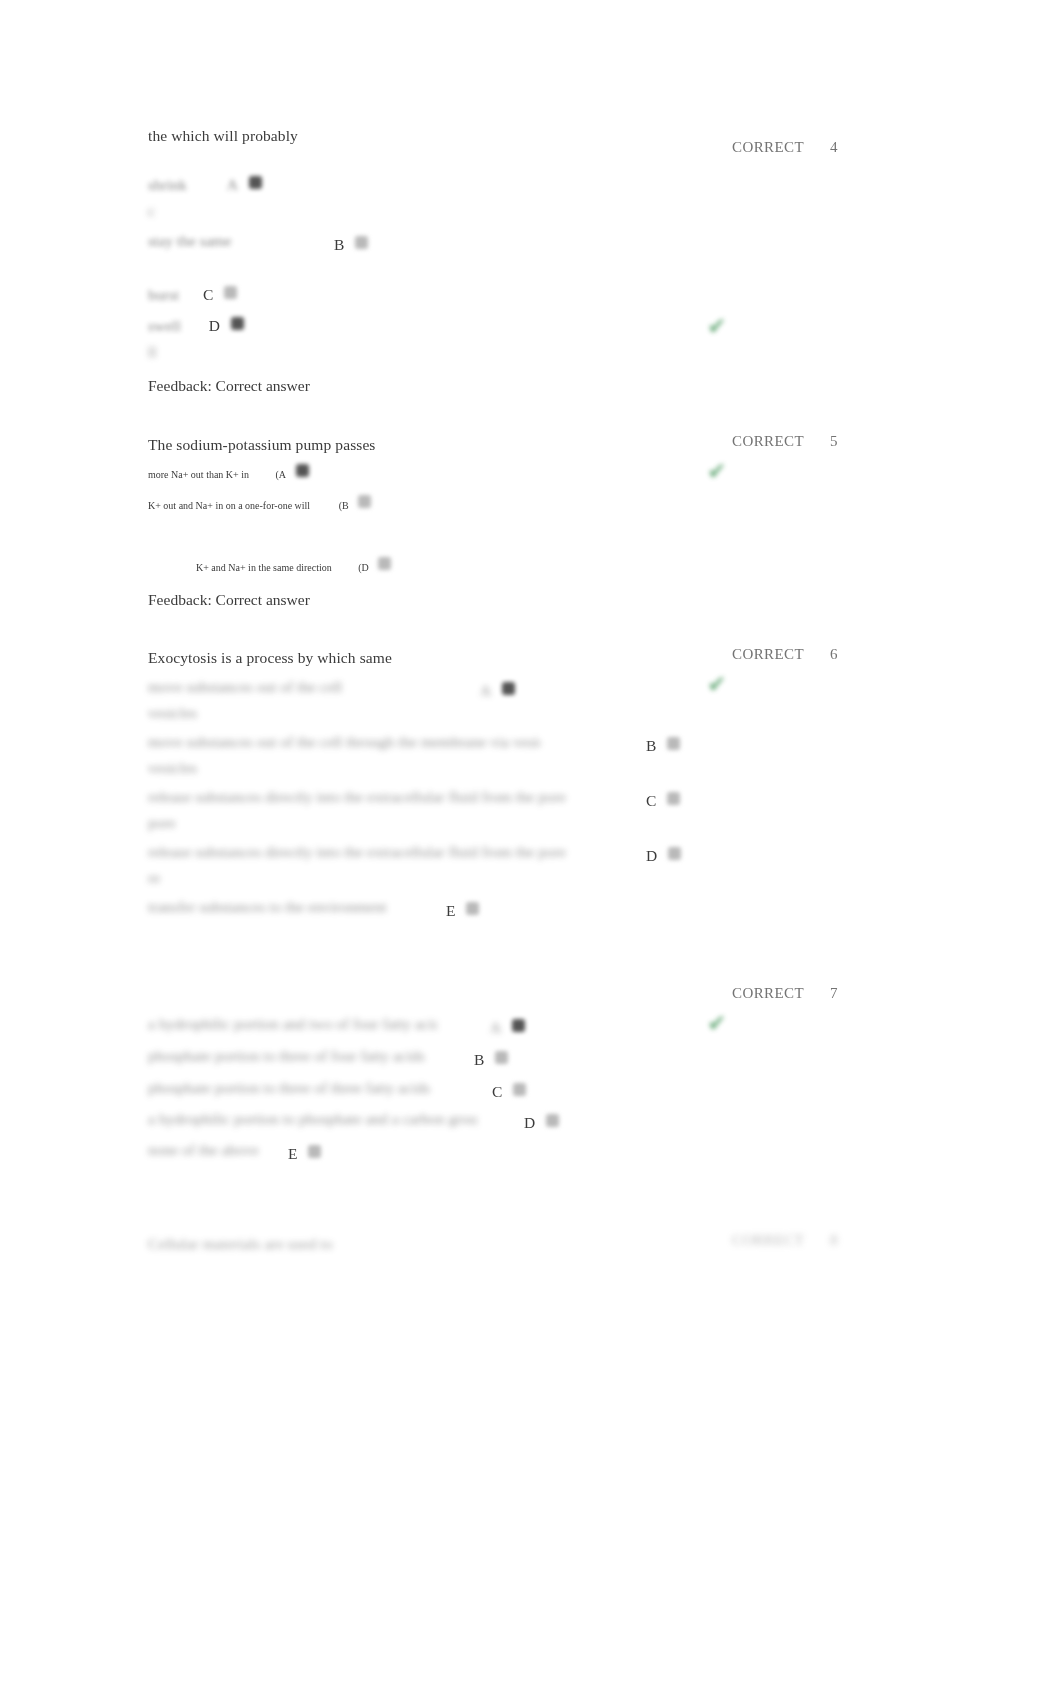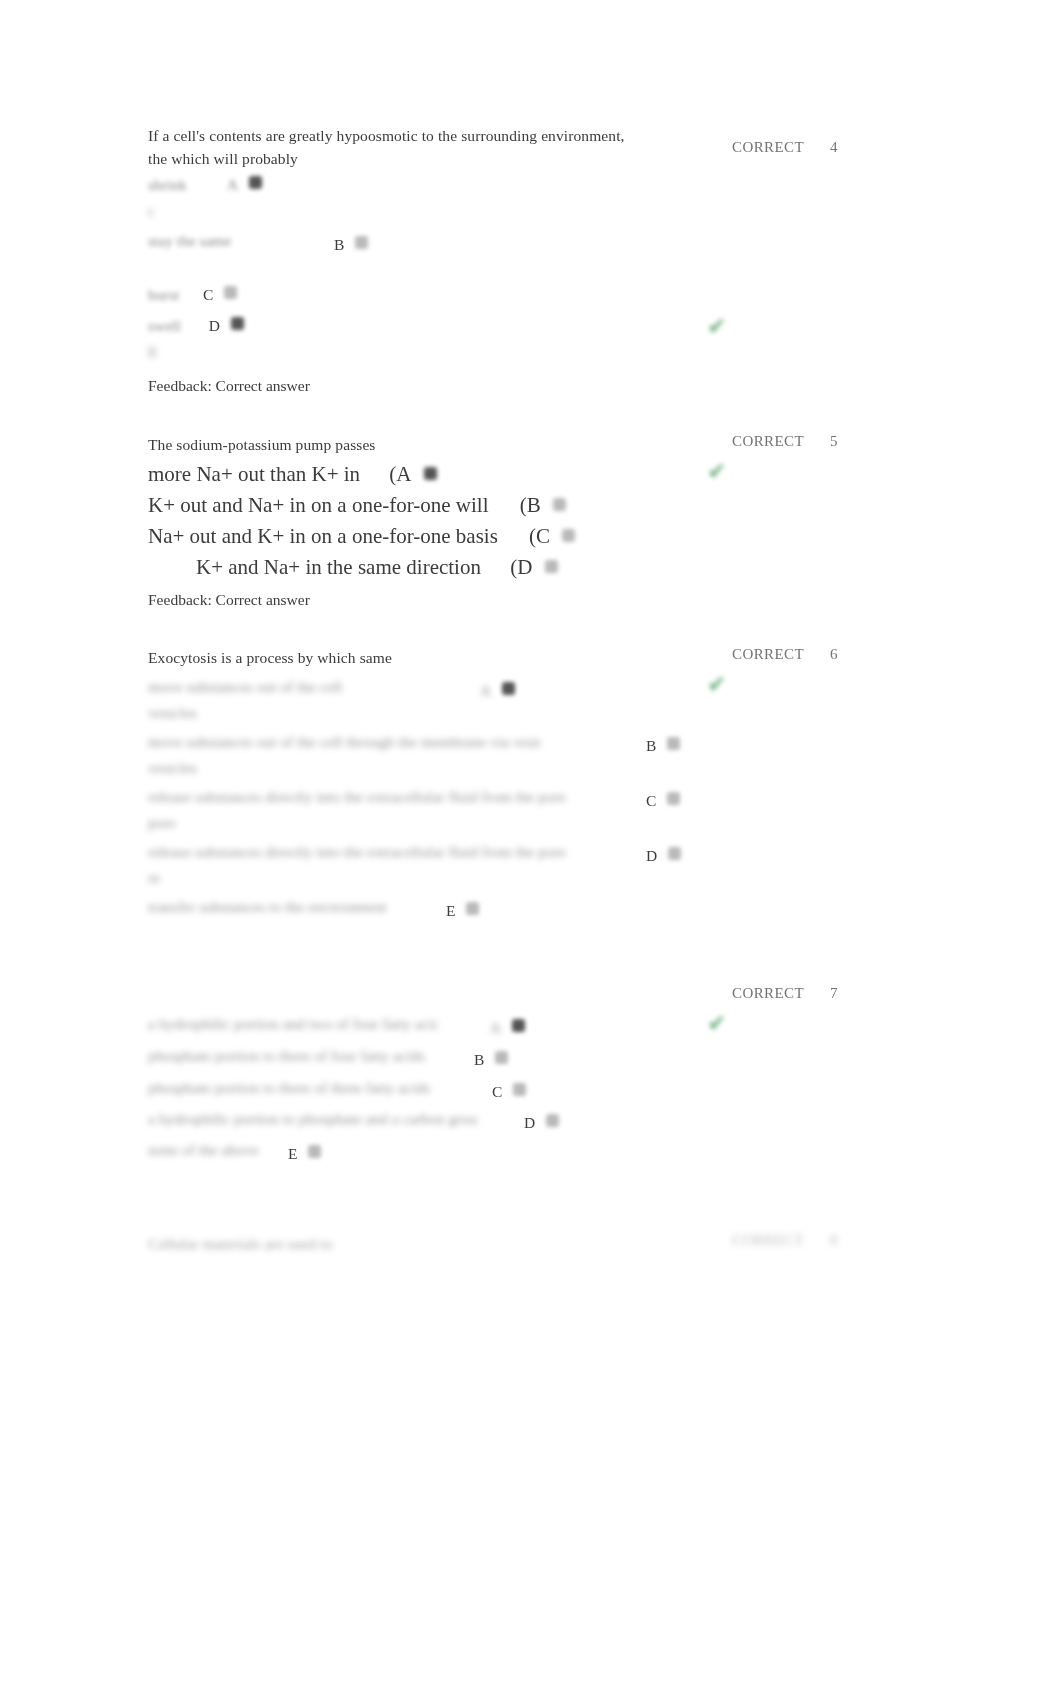--- a/index.html
+++ b/index.html
@@ -65,21 +65,21 @@
     font-size: 23px;
     line-height: 26px;
     text-align: center;
     filter: blur(2.6px);
     opacity: .85;
   }
 
   
   .opt {
     position: relative;
-    font-size: 21px;
+    font-size: 10px;
     line-height: 23px;
     color: #3b3b3b;
     white-space: nowrap;
     text-align: center;
   }
   
   .blur1 { filter: blur(2.6px); opacity: .62; }
   .blur2 { filter: blur(3.1px); opacity: .55; }
   .blur3 { filter: blur(3.4px); opacity: .5; }
 
@@ -108,21 +108,20 @@
 
   .abs { position: absolute; }
 </style>
 </head>
 <body>
 
 <div class="page">
 
   <div class="qblock" style="top:124px;">
     <div class="qbody">
-      <div class="qtext">If a cell's contents are greatly hypoosmotic to the surrounding environment,</div>
       <div class="qtext">the which will probably</div>
     </div>
 
     <div class="status" style="top:15px;">
       <span class="label">CORRECT</span><span class="num">4</span>
     </div>
 
     <div class="abs" style="left:0px; top:52px; width:520px;">
       <span class="blur1" style="display:inline-block;font-size:15.5px;">shrink</span>
       <span class="letter blur1" style="margin-left:36px;font-size:15.5px;">A</span>
@@ -170,25 +169,20 @@
       <span class="letter" style="margin-left:24px;">(<span>A</span></span>
       <span class="radio sel"></span>
     </div>
 
     <div class="opt abs" style="left:0px; top:61px;">
       <span>K+ out and Na+ in on a one-for-one will</span>
       <span class="letter" style="margin-left:26px;">(<span>B</span></span>
       <span class="radio"></span>
     </div>
 
-    <div class="opt abs" style="left:0px; top:92px;">
-      <span>Na+ out and K+ in on a one-for-one basis</span>
-      <span class="letter" style="margin-left:26px;">(<span>C</span></span>
-      <span class="radio"></span>
-    </div>
 
     <div class="opt abs" style="left:0px; top:123px;margin-left:48px;">
       <span>K+ and Na+ in the same direction</span>
       <span class="letter" style="margin-left:24px;">(<span>D</span></span>
       <span class="radio"></span>
     </div>
 
     <div class="feedback abs" style="left:0px; top:155px;">Feedback: Correct answer</div>
   </div>
 

